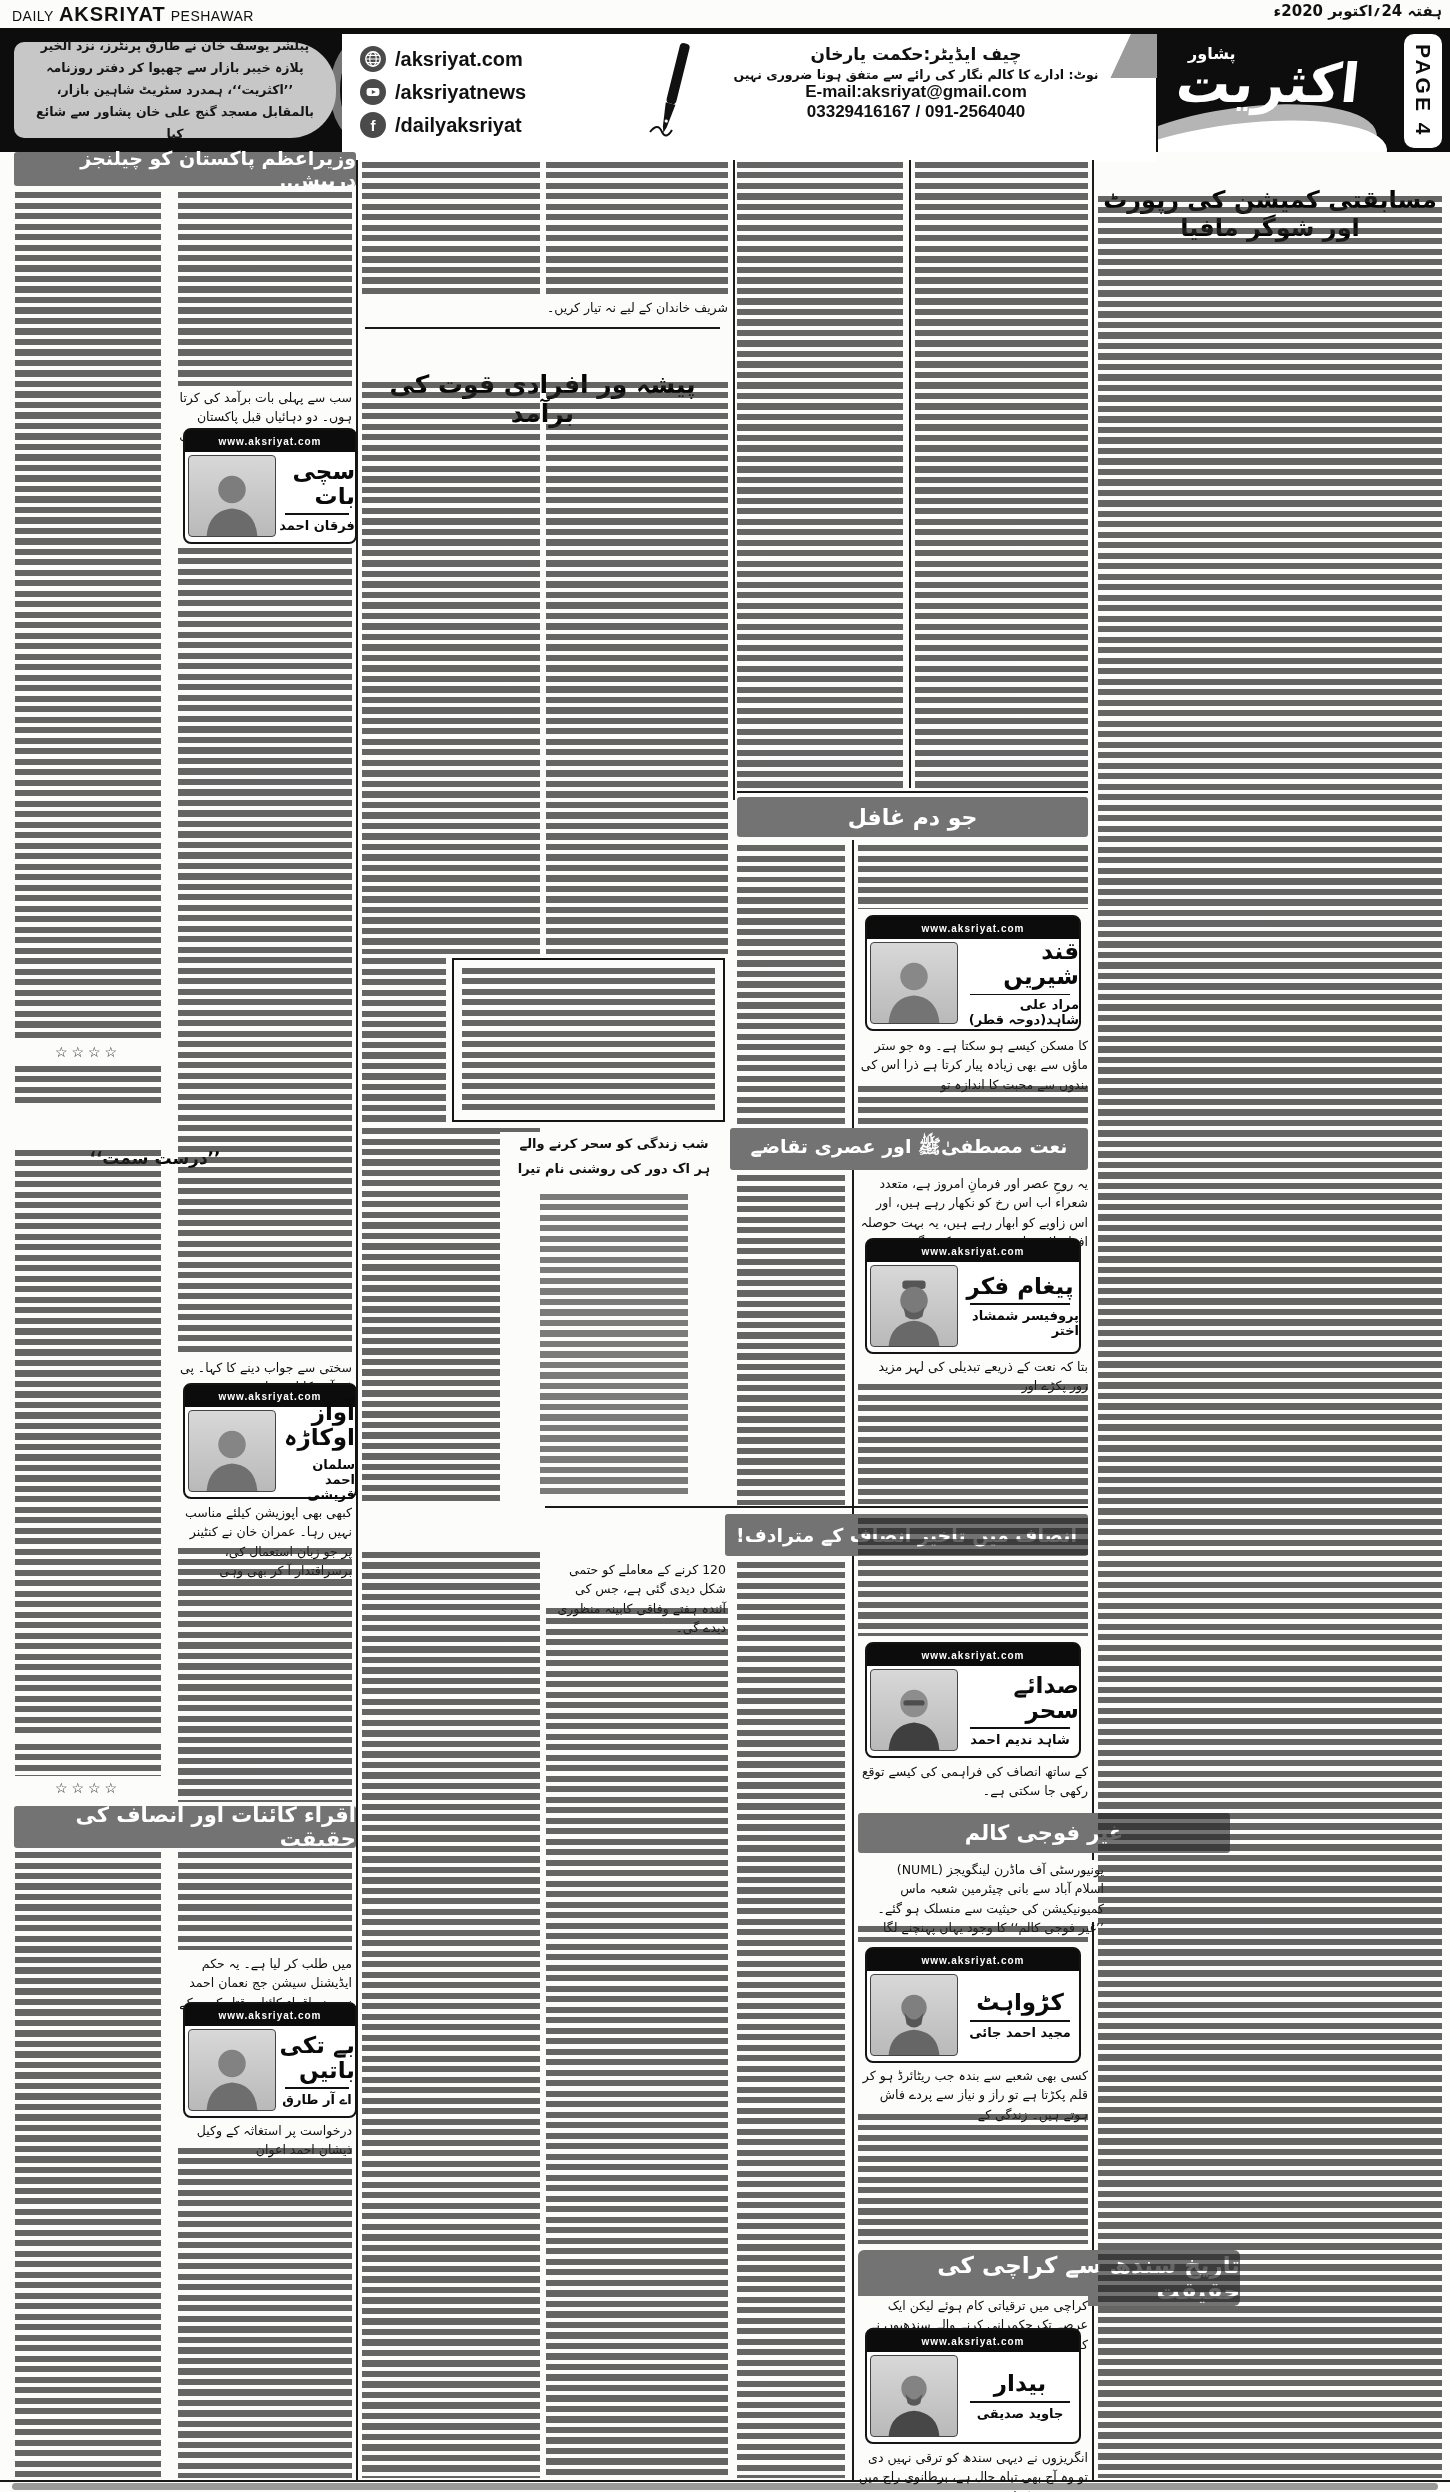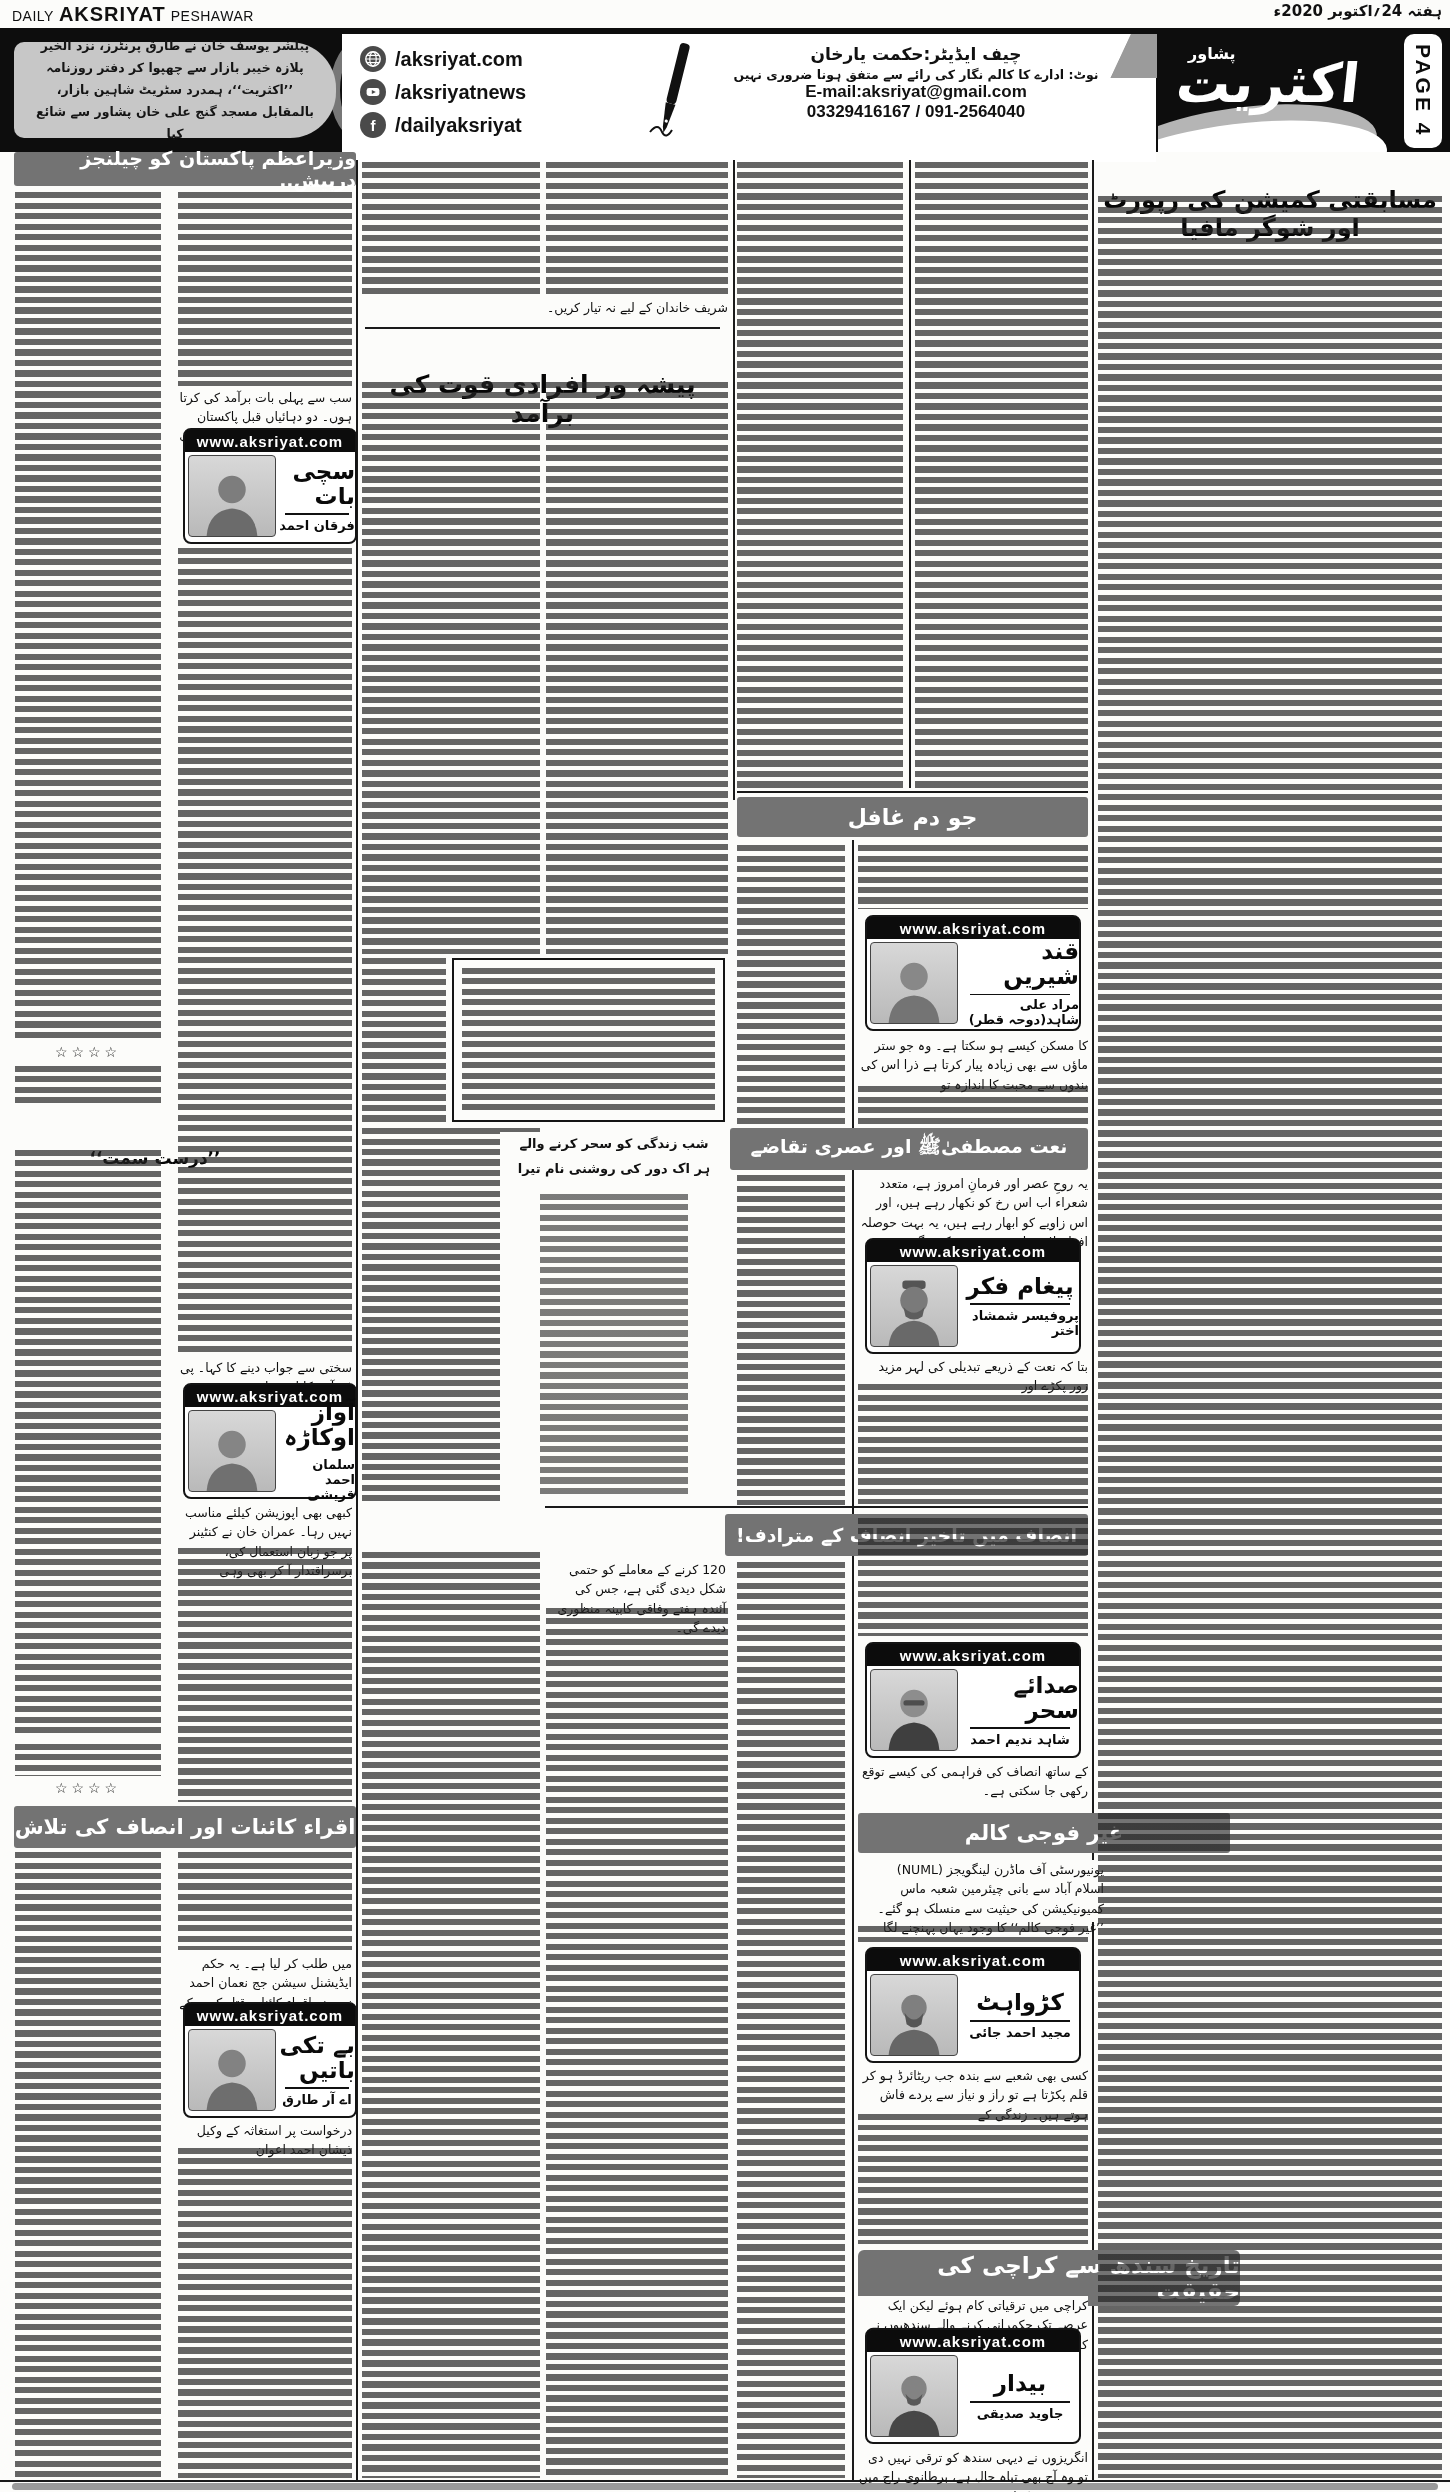--- a/index.html
+++ b/index.html
@@ -49,21 +49,21 @@
         transparent 6px,transparent 10.5px);opacity:.7;}
   .fill.center{opacity:.6;}
   .hbox{position:absolute;background:#737373;color:#fff;display:flex;align-items:center;justify-content:center;
         font-weight:800;direction:rtl;border-radius:3px;}
   .htxt{position:absolute;direction:rtl;text-align:center;font-weight:800;color:#050505;margin-top:36px;}
   .snip{position:absolute;direction:rtl;text-align:right;font-size:12.5px;line-height:1.55;color:#101010;
         background:#fcfcfa;}
   .stars{position:absolute;text-align:center;font-size:14px;color:#222;letter-spacing:4px;}
   
   .ab{position:absolute;border:2px solid #141414;border-radius:8px;background:#fff;box-sizing:border-box;}
-  .ab .www{height:22px;background:#0c0c0c;color:#fff;font-weight:700;font-size:15px;letter-spacing:1px;
+  .ab .www{height:22px;background:#0c0c0c;color:#fff;font-weight:700;font-size:10px;letter-spacing:1px;
            display:flex;align-items:center;justify-content:center;border-radius:4px 4px 0 0;
            font-family:"Liberation Sans",sans-serif;}
   .ab .body{display:flex;height:88px;}
   .ab .photo{width:86px;margin:3px;border:1px solid #444;background:linear-gradient(#d8d8d8,#b9b9b9);
              flex:0 0 86px;display:flex;align-items:flex-end;justify-content:center;overflow:hidden;border-radius:4px;}
   .ab .names{flex:1;display:flex;flex-direction:column;align-items:center;justify-content:center;direction:rtl;}
   .ab .colname{font-size:23px;font-weight:800;color:#0a0a0a;line-height:1.1;}
   .ab .sep{width:85%;height:2px;background:#111;margin:4px 0 3px;}
   .ab .aname{font-size:13px;font-weight:700;color:#0a0a0a;}
   .graybar{left:12px;top:2483px;width:1426px;height:7px;background:#9a9a9a;border-radius:4px;}
@@ -151,21 +151,21 @@
   <div class="rule-h" style="left:545px;top:1506px;width:543px;"></div>
   <div class="rule-h" style="left:0;top:2480px;width:1450px;"></div>
   <div class="abs graybar"></div>
 
   <div class="htxt urdu" style="left:1100px;top:150px;width:340px;font-size:24px;">مسابقتی کمیشن کی رپورٹ اور شوگر مافیا</div>
   <div class="hbox" style="left:14px;top:152px;width:342px;height:34px;font-size:19px;">وزیراعظم پاکستان کو چیلنجز درپیش..</div>
   <div class="htxt urdu" style="left:365px;top:334px;width:355px;font-size:25px;">پیشہ ور افرادی قوت کی برآمد</div>
   <div class="hbox" style="left:737px;top:797px;width:351px;height:40px;font-size:22px;">جو دم غافل</div>
   <div class="hbox" style="left:725px;top:1514px;width:363px;height:42px;font-size:19px;">انصاف میں تاخیر انصاف کے مترادف!</div>
   <div class="hbox" style="left:730px;top:1128px;width:358px;height:42px;font-size:19px;">نعت مصطفیٰﷺ اور عصری تقاضے</div>
-  <div class="hbox" style="left:14px;top:1806px;width:342px;height:42px;font-size:21px;">اقراء کائنات اور انصاف کی تلاش</div>
+  <div class="hbox" style="left:14px;top:1806px;width:342px;height:42px;font-size:21px;">اقراء کائنات اور انصاف کی حقیقت</div>
   <div class="hbox" style="left:858px;top:1813px;width:372px;height:40px;font-size:21px;">غیر فوجی کالم</div>
   <div class="hbox" style="left:858px;top:2250px;width:382px;height:56px;font-size:23px;border-radius:6px;">تاریخ سندھ سے کراچی کی حقیقت</div>
   <div class="htxt urdu" style="left:30px;top:1112px;width:250px;font-size:17px;">’’درست سمت‘‘</div>
 
   <div class="fill" style="left:15px;top:192px;width:146px;height:848px;"></div>
   <div class="stars" style="left:15px;top:1044px;width:146px;">☆☆☆☆</div>
   <div class="fill" style="left:15px;top:1066px;width:146px;height:42px;"></div>
   <div class="fill" style="left:15px;top:1150px;width:146px;height:586px;"></div>
   <div class="fill" style="left:15px;top:1744px;width:146px;height:32px;"></div>
   <div class="stars" style="left:15px;top:1780px;width:146px;">☆☆☆☆</div>

